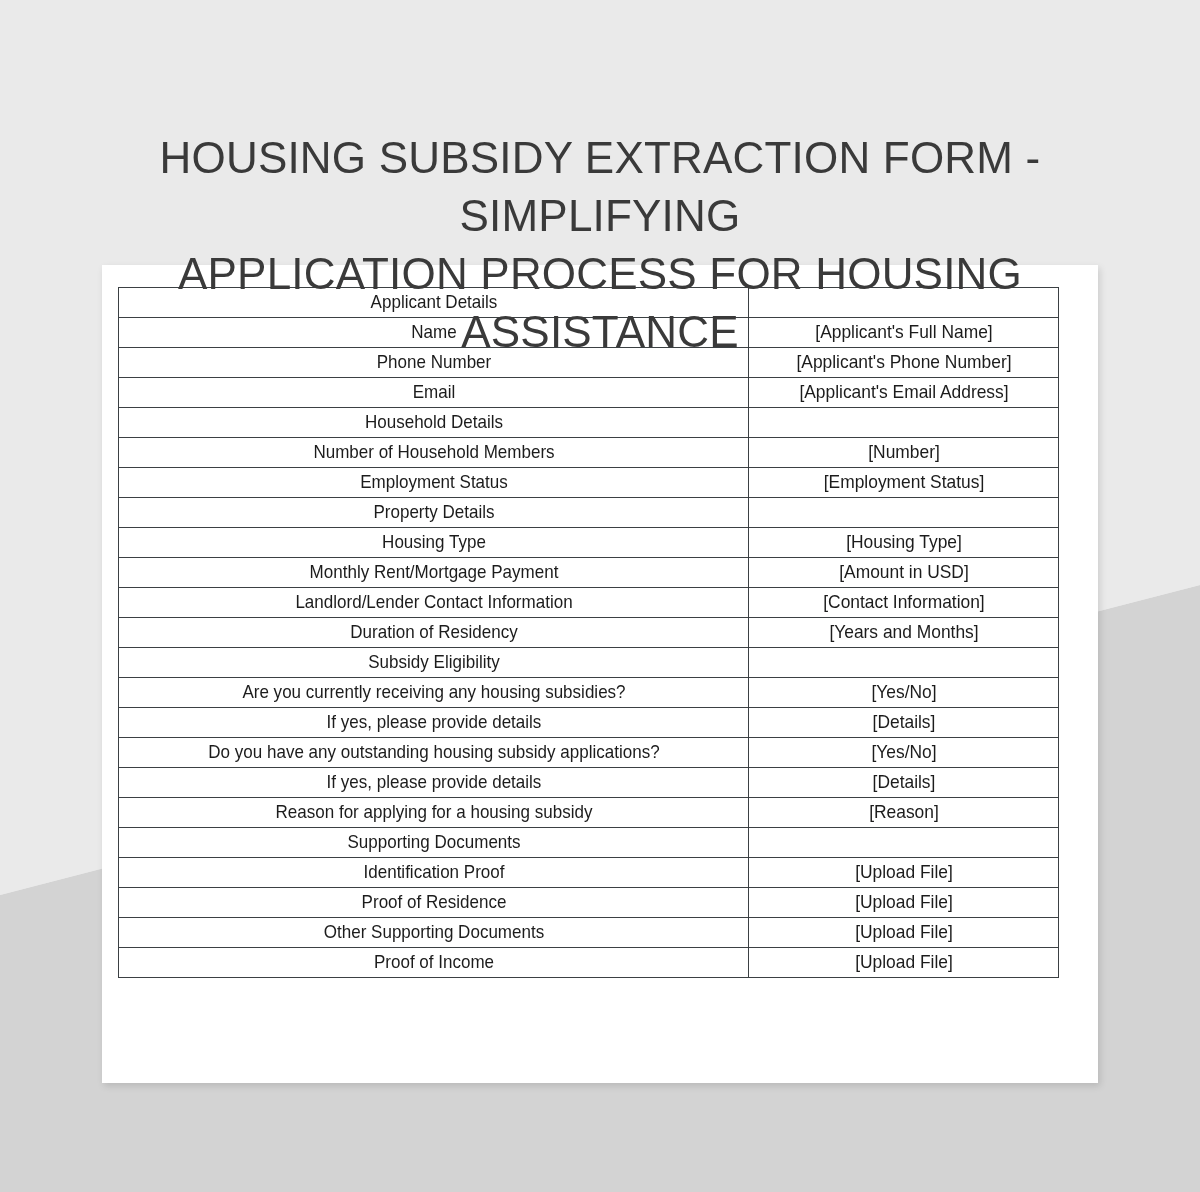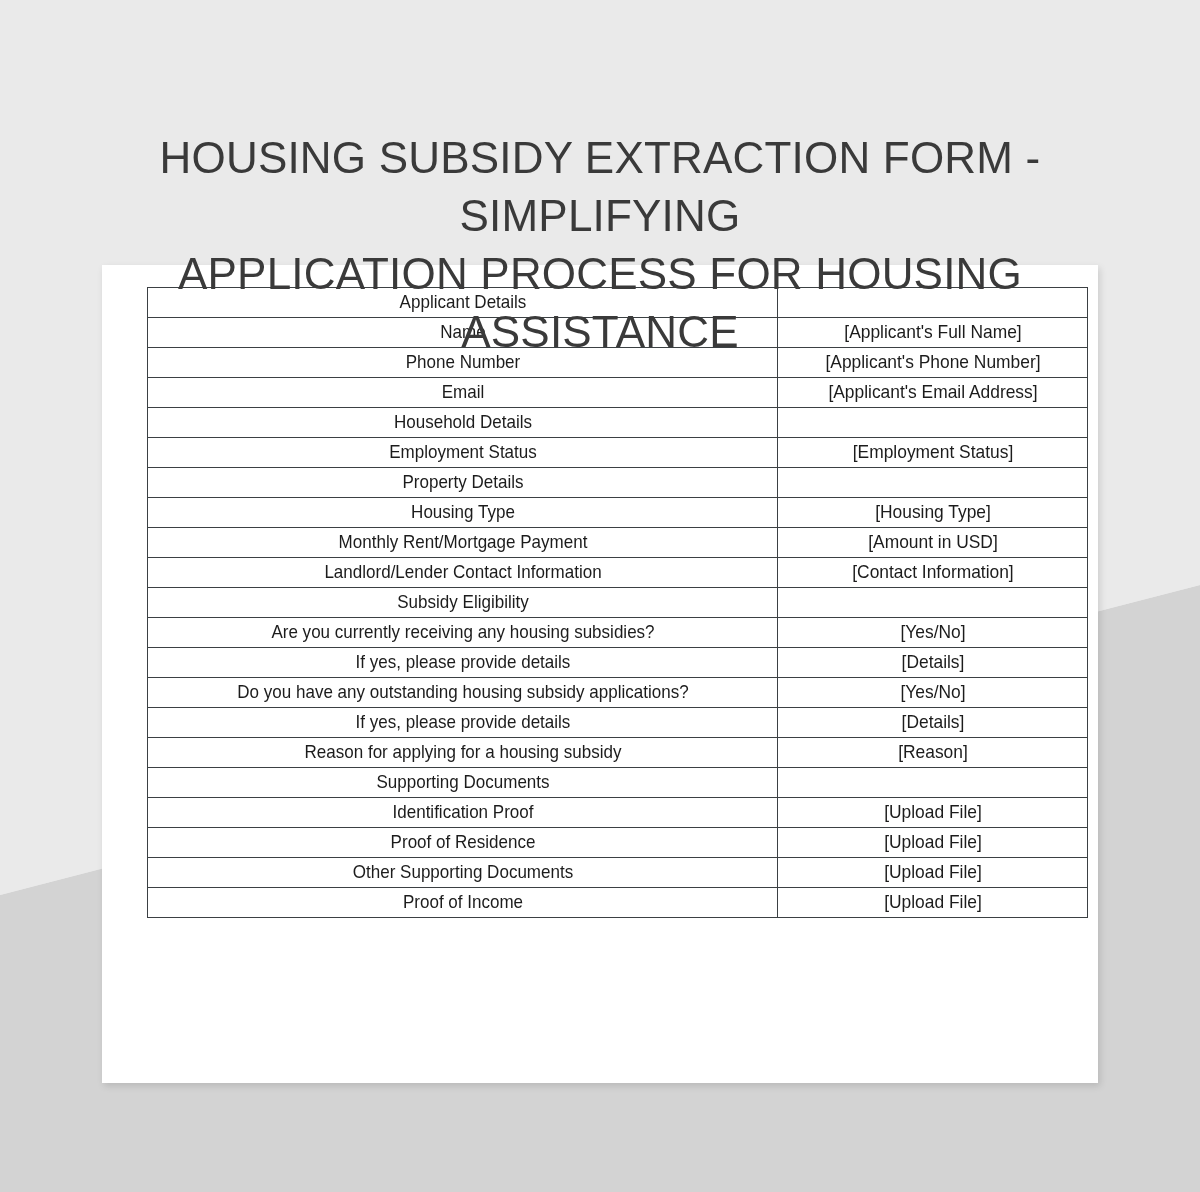--- a/index.html
+++ b/index.html
@@ -69,21 +69,21 @@
     top: 265px;
     width: 996px;
     height: 818px;
     background: #ffffff;
     box-shadow: 2px 3px 7px rgba(0,0,0,0.13);
   }
 
   
   #form-table {
     position: absolute;
-    left: 45px;
+    left: 16px;
     top: 22px;
     width: 940px;
     border-collapse: collapse;
     table-layout: fixed;
   }
   #form-table col.col-label { width: 630px; }
   #form-table col.col-value { width: 310px; }
 
   #form-table tr { height: 30px; }
 
@@ -143,38 +143,46 @@
         </tr>
         <tr>
           <td class="cell-label">Email</td>
           <td class="cell-value">[Applicant's Email Address]</td>
         </tr>
         <tr>
           <td class="cell-label">Household Details</td>
           <td class="cell-value empty-value"></td>
         </tr>
         <tr>
+          <td class="cell-label">Number of Household Members</td>
+          <td class="cell-value">[Number]</td>
+        </tr>
+        <tr>
           <td class="cell-label">Employment Status</td>
           <td class="cell-value">[Employment Status]</td>
         </tr>
         <tr>
           <td class="cell-label">Property Details</td>
           <td class="cell-value empty-value"></td>
         </tr>
         <tr>
           <td class="cell-label">Housing Type</td>
           <td class="cell-value">[Housing Type]</td>
         </tr>
         <tr>
           <td class="cell-label">Monthly Rent/Mortgage Payment</td>
           <td class="cell-value">[Amount in USD]</td>
         </tr>
         <tr>
           <td class="cell-label">Landlord/Lender Contact Information</td>
           <td class="cell-value">[Contact Information]</td>
+        </tr>
+        <tr>
+          <td class="cell-label">Duration of Residency</td>
+          <td class="cell-value">[Years and Months]</td>
         </tr>
         <tr>
           <td class="cell-label">Subsidy Eligibility</td>
           <td class="cell-value empty-value"></td>
         </tr>
         <tr>
           <td class="cell-label">Are you currently receiving any housing subsidies?</td>
           <td class="cell-value">[Yes/No]</td>
         </tr>
         <tr>

